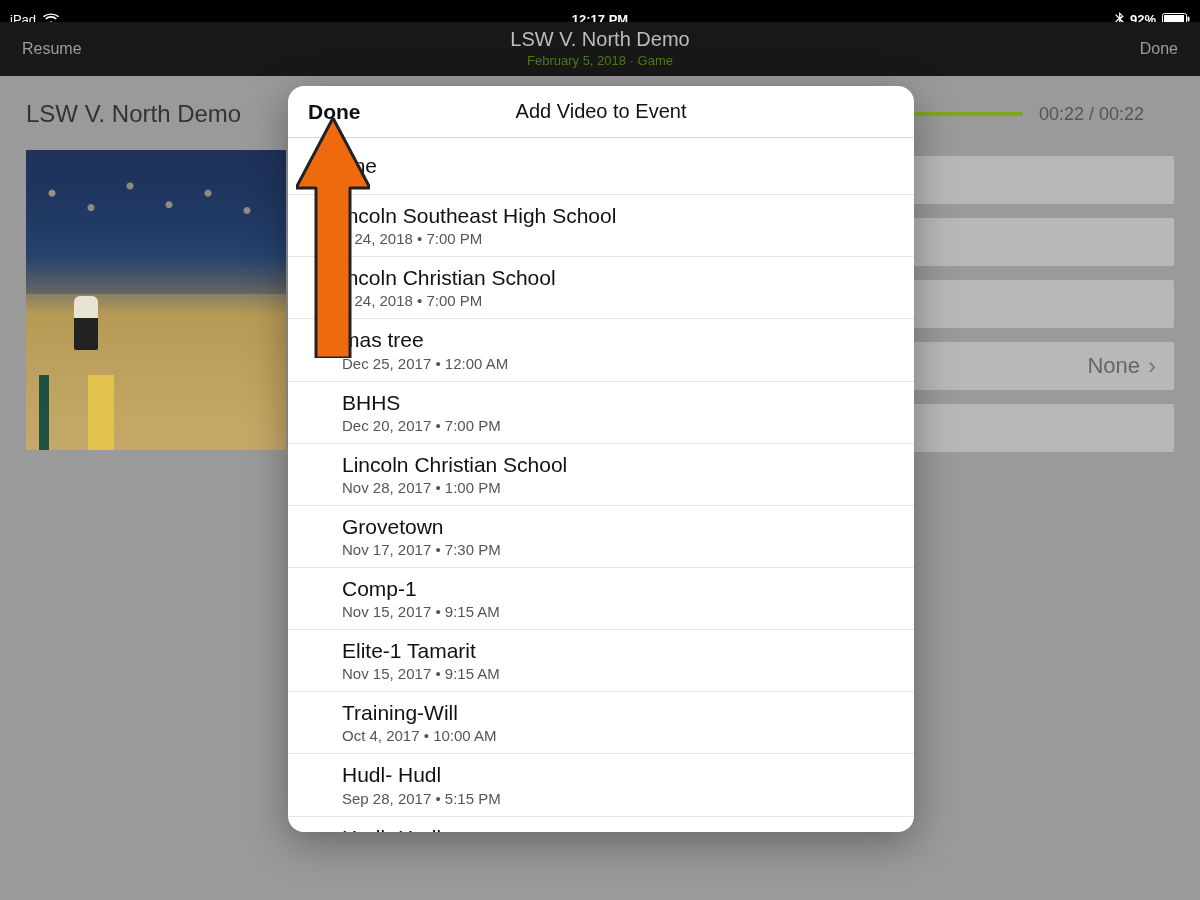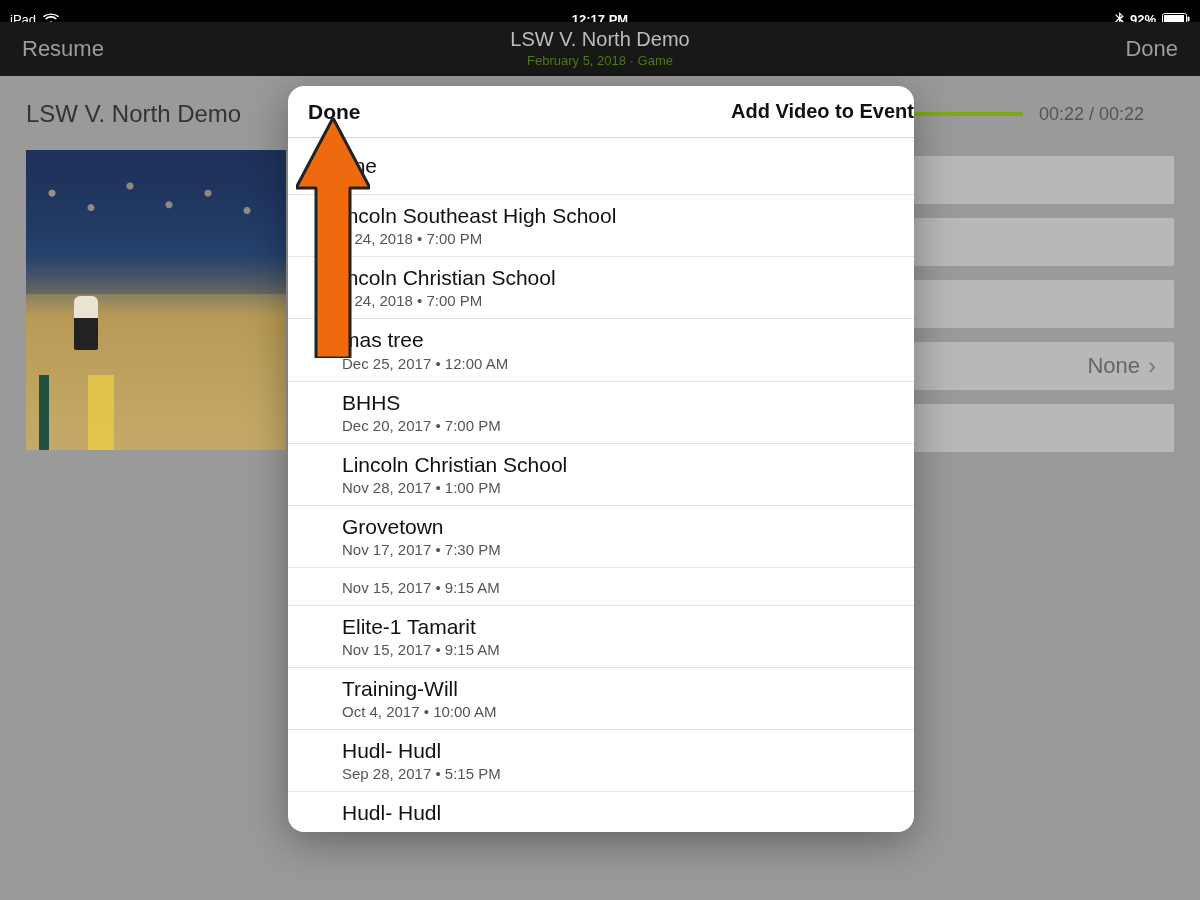--- a/index.html
+++ b/index.html
@@ -16,21 +16,21 @@
   .statusbar .right { margin-left: auto; display: flex; align-items: center; gap: 6px; font-weight: bold; }
   .wifi-icon, .bt-icon, .batt-icon { display: inline-block; }
   .wifi-icon svg, .bt-icon svg, .batt-icon svg { display: block; }
 
   
   .navbar {
     position: absolute; top: 22px; left: 0; right: 0; height: 54px;
     background: #181818; color: #aaa;
     display: flex; align-items: center; padding: 0 22px;
   }
-  .navbar .nav-left, .navbar .nav-right { font-size: 22px; color: #9c9c9c; }
+  .navbar .nav-left, .navbar .nav-right { font-size: 16px; color: #9c9c9c; }
   .navbar .nav-center { position: absolute; left: 50%; top: 6px; transform: translateX(-50%); text-align: center; }
   .navbar .nav-title { font-size: 20px; color: #bdbdbd; font-weight: 500; }
   .navbar .nav-subtitle { font-size: 13px; color: #4d7c0f; margin-top: 2px; }
 
   
   .content {
     position: absolute; top: 76px; left: 0; right: 0; bottom: 0;
     background: #9a9a9a;
     padding: 24px 26px;
   }
@@ -99,21 +99,21 @@
     overflow: hidden; display: flex; flex-direction: column;
   }
   .modal-header {
     height: 52px; border-bottom: 1px solid #d6d6d6;
     display: flex; align-items: center; position: relative;
   }
   .modal-header .done {
     position: absolute; left: 20px; font-size: 21px; font-weight: 600; color: #111;
   }
   .modal-header .title {
-    width: 100%; text-align: right; font-size: 20px; color: #111; font-weight: 700;
+    width: 100%; text-align: center; font-size: 20px; color: #111; font-weight: 400;
   }
   .modal-list { flex: 1; overflow: hidden; }
   .row {
     padding: 9px 18px 9px 54px; border-bottom: 1px solid #e4e4e4;
   }
   .row:first-child { padding-top: 16px; padding-bottom: 16px; }
   .row .name { font-size: 21px; color: #111; line-height: 1.15; }
   .row .meta { font-size: 15px; color: #555; margin-top: 2px; }
 
   
@@ -217,20 +217,21 @@
       </div>
       <div class="row">
         <div class="name">Lincoln Christian School</div>
         <div class="meta">Nov 28, 2017 • 1:00 PM</div>
       </div>
       <div class="row">
         <div class="name">Grovetown</div>
         <div class="meta">Nov 17, 2017 • 7:30 PM</div>
       </div>
       <div class="row">
+        <div class="name">Comp-1</div>
         <div class="meta">Nov 15, 2017 • 9:15 AM</div>
       </div>
       <div class="row">
         <div class="name">Elite-1 Tamarit</div>
         <div class="meta">Nov 15, 2017 • 9:15 AM</div>
       </div>
       <div class="row">
         <div class="name">Training-Will</div>
         <div class="meta">Oct 4, 2017 • 10:00 AM</div>
       </div>

